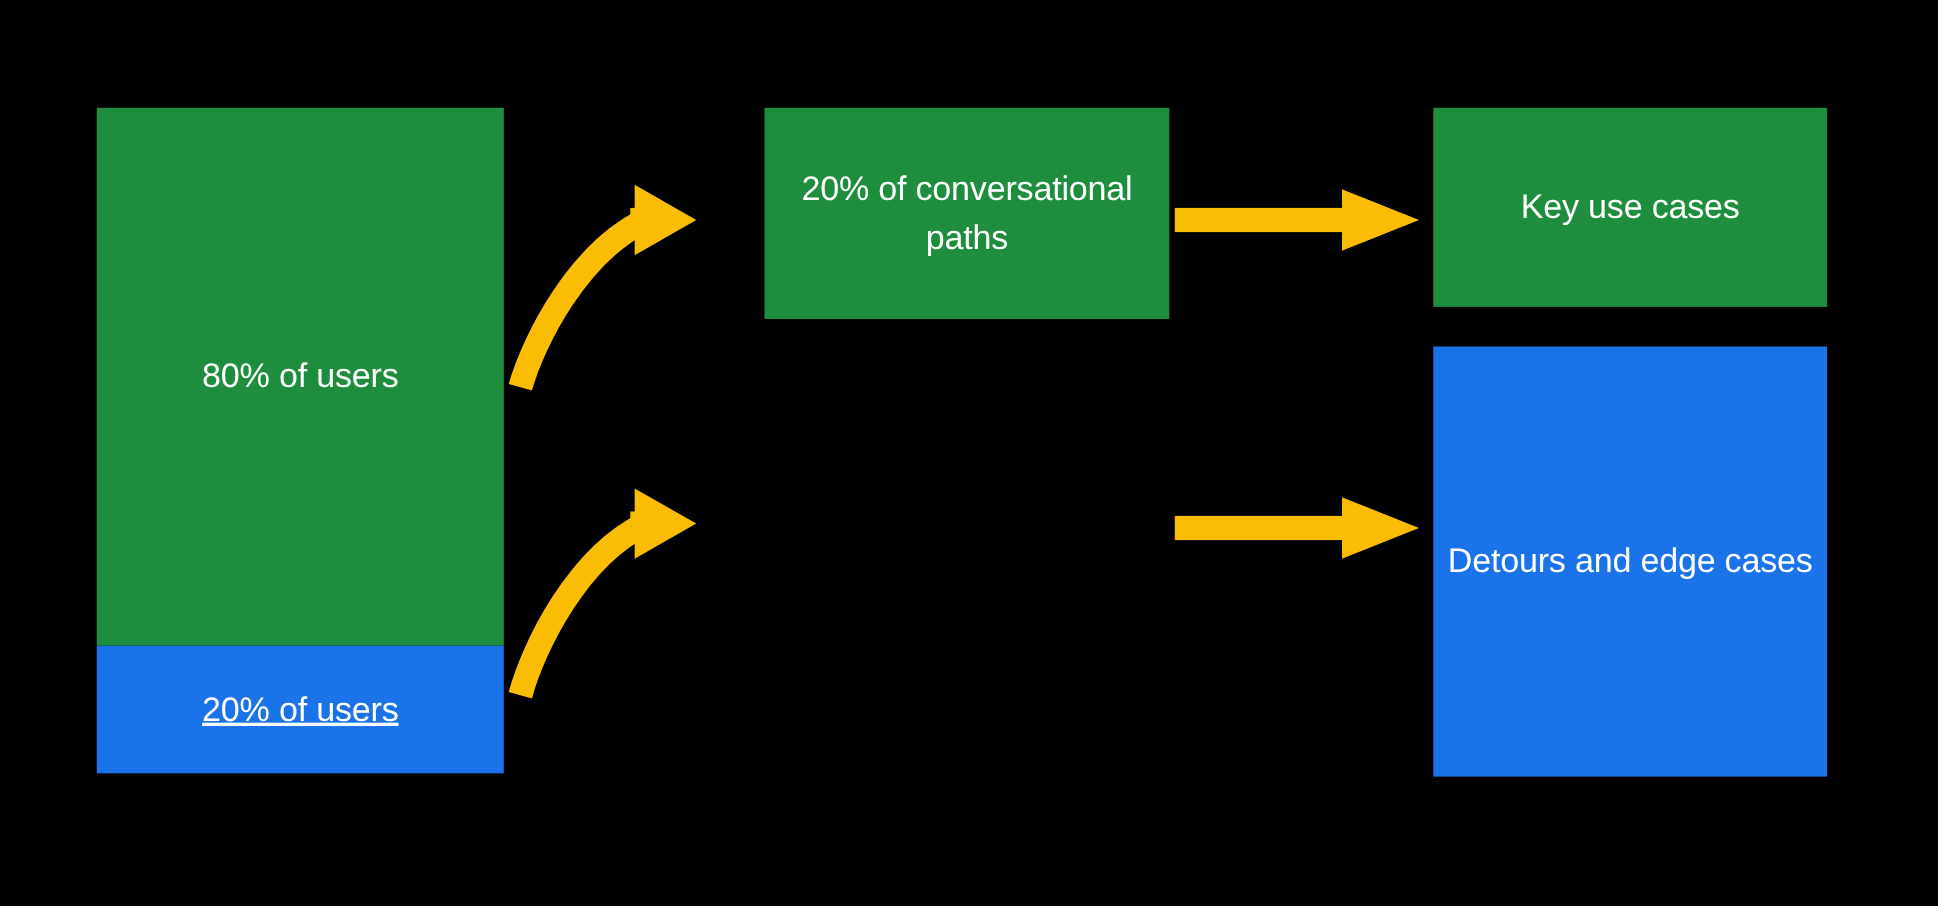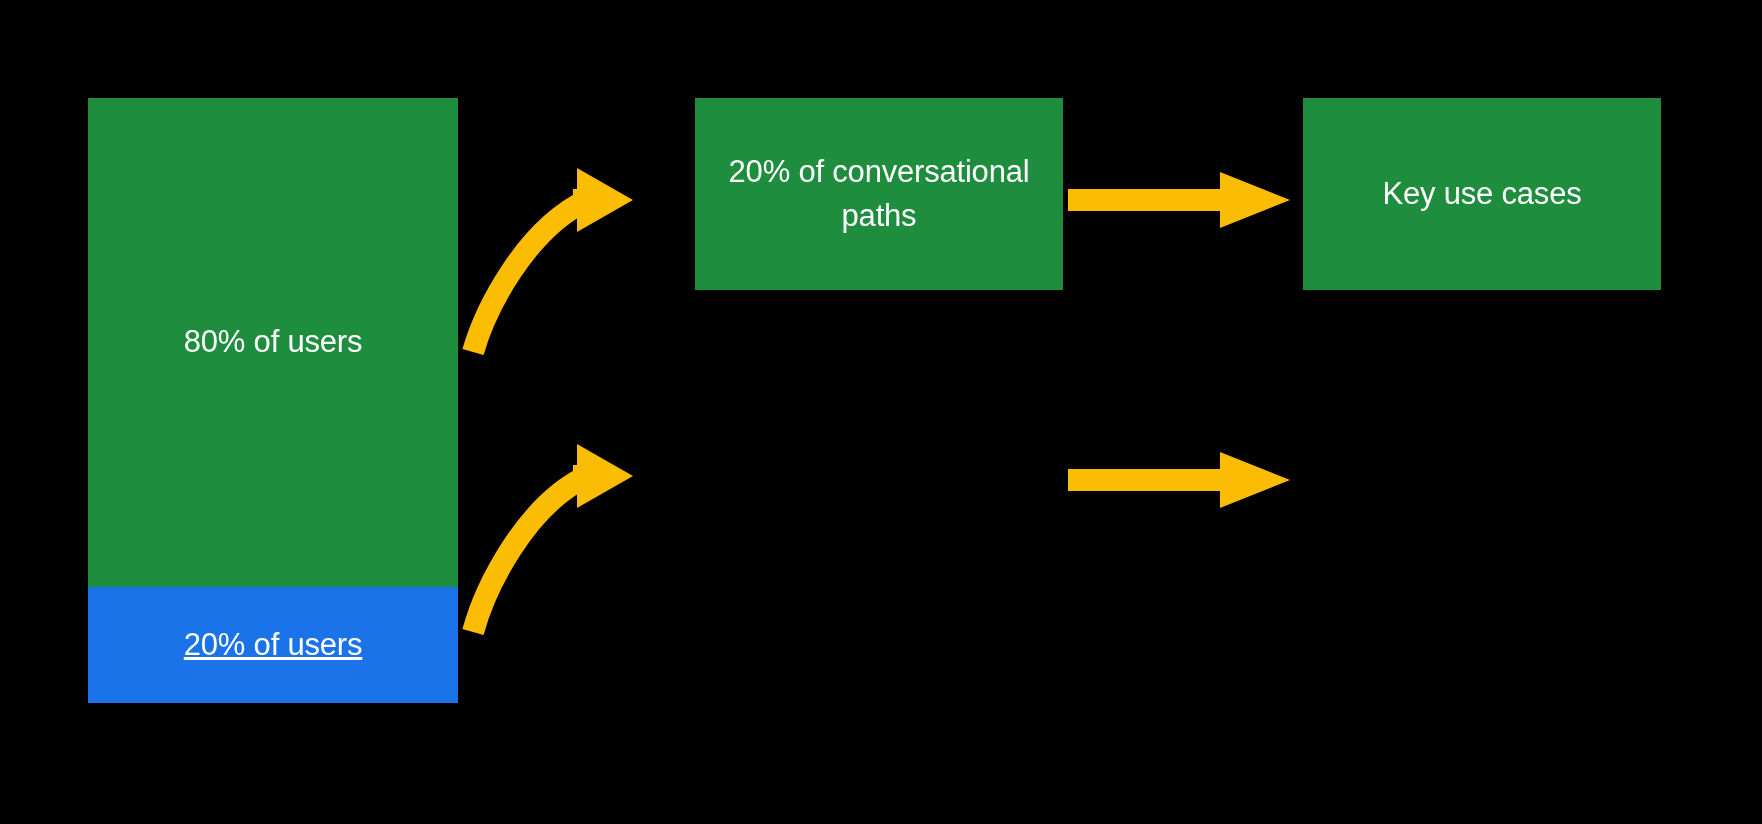--- a/index.html
+++ b/index.html
@@ -86,20 +86,23 @@
   <div id="col-paths" class="column">
     <div class="segment seg-green">
       <span>20% of conversational paths</span>
     </div>
   </div>
 
   <div id="col-outcomes" class="column">
     <div class="segment seg-green">
       <span>Key use cases</span>
     </div>
+    <div class="segment seg-blue">
+      <span>Detours and edge cases</span>
+    </div>
   </div>
 
   <svg id="arrow-curved-top" class="arrow-svg" viewBox="0 0 230 200">
     <path d="M 18 192
              C 30 150, 70 70, 132 40
              L 132 40" fill="none" stroke="#FBBC04" stroke-width="22" stroke-linecap="butt"></path>
     <polygon points="122,8 122,72 178,40" fill="#FBBC04"></polygon>
     <rect x="118" y="29" width="16" height="22" fill="#FBBC04"></rect>
   </svg>
 

